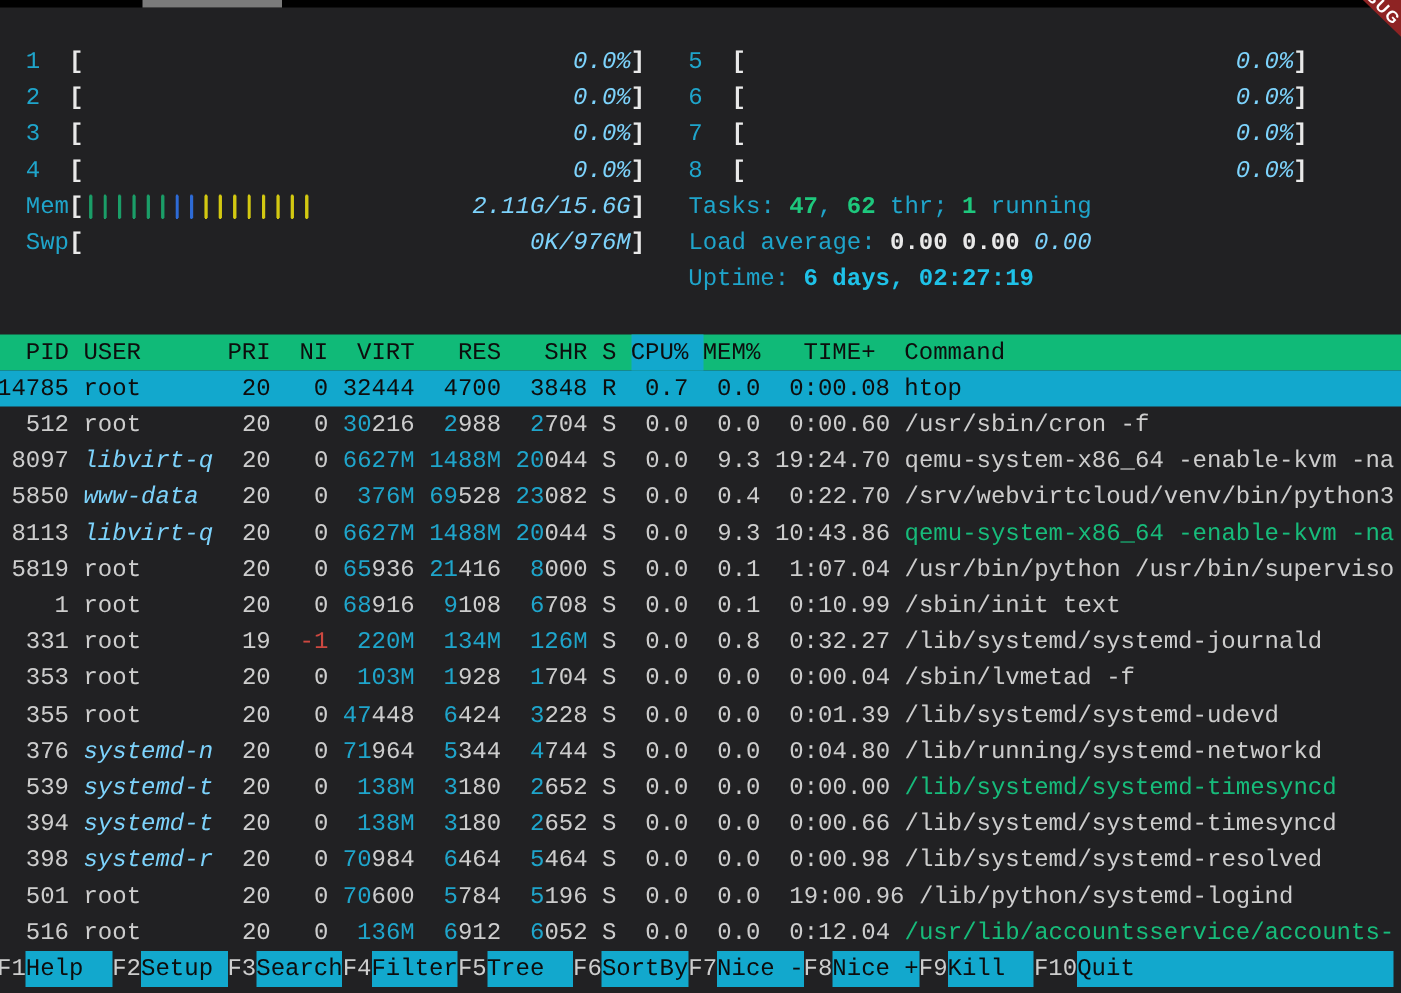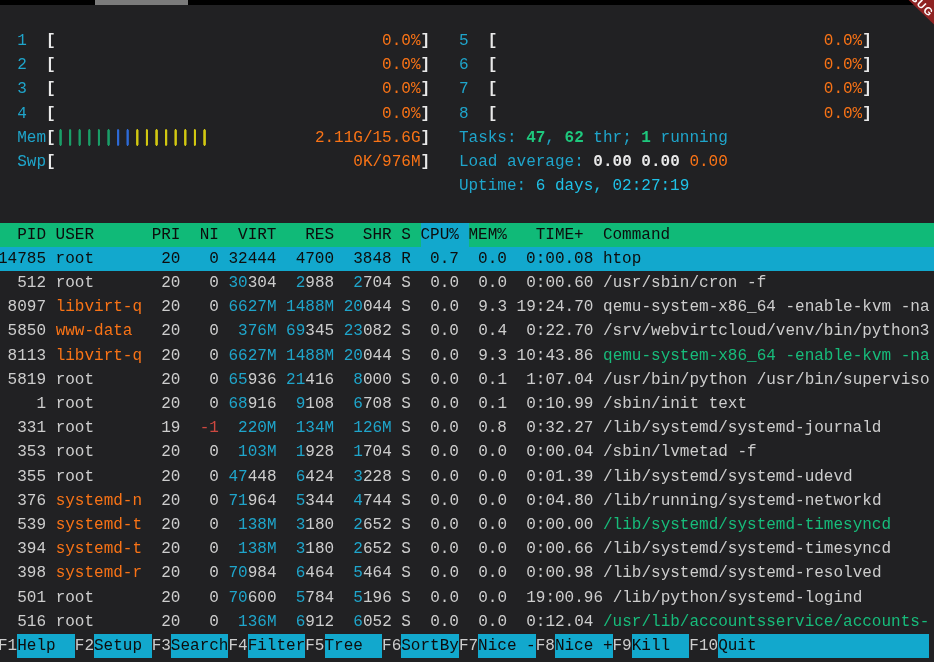--- a/index.html
+++ b/index.html
@@ -1,24 +1,24 @@
 <!DOCTYPE html>
 <html><head><meta charset="utf-8"><style>
   html,body{margin:0;padding:0;background:#212123;}
   #page{position:relative;width:934px;height:662px;overflow:hidden;background:#212123;filter:blur(0.24px);}
   #top{position:absolute;top:0;left:0;width:934px;height:5.3px;background:#000;}
   #topgray{position:absolute;top:0;left:95.3px;width:92.6px;height:5.3px;background:#7b7b7b;}
   .tr{position:absolute;left:-2.0px;margin:0;font:16px/24.2px "Liberation Mono",monospace;color:#cdcdcd;white-space:pre;z-index:2;}
   .band{position:absolute;height:24.2px;z-index:1;}
   i{font-style:normal;}
   .c{color:#1fa5cb;}
-  .bc{color:#1fc2e8;font-weight:normal;}
+  .bc{color:#1fc2e8;font-weight:bold;}
   .g{color:#1ec87d;font-weight:bold;}
   .gc{color:#17bc7b;}
-  .sh{color:#f97316;}
+  .sh{color:#7dd3fc;font-style:italic;}
   .w{color:#cdcdcd;}
   .wb{color:#e9e9e9;font-weight:bold;}
   .r{color:#cd4840;}
   .k{color:#0d0d0d;}
   .bg{color:#1b9e68;}
   .bb{color:#2e6bd6;}
   .by{color:#d3c912;}
   .bg,.bb,.by{text-shadow:0.5px 0 0 currentColor,-0.3px 0 0 currentColor,0 0.8px 0 currentColor,0 -0.8px 0 currentColor;}
   #ribbon{position:absolute;left:874px;top:0;width:60px;height:60px;z-index:5;}
 </style></head><body>
@@ -40,23 +40,23 @@
 <div class="band" style="top:633.9px;left:718.2px;width:211.3px;background:#12a8cd"></div>
 <pre class="tr" style="top:28.9px"><i class="c">  1</i>  <i class="wb">[</i>                                  <i class="sh">0.0%</i><i class="wb">]</i>   <i class="c">5</i>  <i class="wb">[</i>                                  <i class="sh">0.0%</i><i class="wb">]</i></pre>
 <pre class="tr" style="top:53.1px"><i class="c">  2</i>  <i class="wb">[</i>                                  <i class="sh">0.0%</i><i class="wb">]</i>   <i class="c">6</i>  <i class="wb">[</i>                                  <i class="sh">0.0%</i><i class="wb">]</i></pre>
 <pre class="tr" style="top:77.3px"><i class="c">  3</i>  <i class="wb">[</i>                                  <i class="sh">0.0%</i><i class="wb">]</i>   <i class="c">7</i>  <i class="wb">[</i>                                  <i class="sh">0.0%</i><i class="wb">]</i></pre>
 <pre class="tr" style="top:101.5px"><i class="c">  4</i>  <i class="wb">[</i>                                  <i class="sh">0.0%</i><i class="wb">]</i>   <i class="c">8</i>  <i class="wb">[</i>                                  <i class="sh">0.0%</i><i class="wb">]</i></pre>
 <pre class="tr" style="top:125.7px">  <i class="c">Mem</i><i class="wb">[</i><i class="bg">||||||</i><i class="bb">||</i><i class="by">||||||||</i>           <i class="sh">2.11G/15.6G</i><i class="wb">]</i>   <i class="c">Tasks: </i><i class="g">47</i><i class="c">, </i><i class="g">62</i><i class="c"> thr; </i><i class="g">1</i><i class="c"> running</i></pre>
 <pre class="tr" style="top:149.9px">  <i class="c">Swp</i><i class="wb">[</i>                               <i class="sh">0K/976M</i><i class="wb">]</i>   <i class="c">Load average: </i><i class="wb">0.00 0.00</i> <i class="sh">0.00</i></pre>
 <pre class="tr" style="top:174.1px">                                                <i class="c">Uptime: </i><i class="bc">6 days, 02:27:19</i></pre>
 <pre class="tr" style="top:222.5px"><i class="k">  PID USER      PRI  NI  VIRT   RES   SHR S CPU% MEM%   TIME+  Command</i></pre>
 <pre class="tr" style="top:246.7px"><i class="k">14785 root       20   0 32444  4700  3848 R  0.7  0.0  0:00.08 htop</i></pre>
-<pre class="tr" style="top:270.9px"><i class="w">  512</i> <i class="w">root     </i><i class="w">  20</i>   <i class="w">0</i> <i class="c">30</i><i class="w">304</i>  <i class="c">2</i><i class="w">988</i>  <i class="c">2</i><i class="w">704</i> <i class="w">S</i><i class="w">  0.0</i><i class="w">  0.0</i><i class="w">  0:00.60</i> <i class="w">/usr/sbin/cron -f</i></pre>
+<pre class="tr" style="top:270.9px"><i class="w">  512</i> <i class="w">root     </i><i class="w">  20</i>   <i class="w">0</i> <i class="c">30</i><i class="w">216</i>  <i class="c">2</i><i class="w">988</i>  <i class="c">2</i><i class="w">704</i> <i class="w">S</i><i class="w">  0.0</i><i class="w">  0.0</i><i class="w">  0:00.60</i> <i class="w">/usr/sbin/cron -f</i></pre>
 <pre class="tr" style="top:295.1px"><i class="w"> 8097</i> <i class="sh">libvirt-q</i><i class="w">  20</i>   <i class="w">0</i> <i class="c">6627M</i> <i class="c">1488M</i> <i class="c">20</i><i class="w">044</i> <i class="w">S</i><i class="w">  0.0</i><i class="w">  9.3</i><i class="w"> 19:24.70</i> <i class="w">qemu-system-x86_64 -enable-kvm -na</i></pre>
-<pre class="tr" style="top:319.3px"><i class="w"> 5850</i> <i class="sh">www-data </i><i class="w">  20</i>   <i class="w">0</i>  <i class="c">376M</i> <i class="c">69</i><i class="w">345</i> <i class="c">23</i><i class="w">082</i> <i class="w">S</i><i class="w">  0.0</i><i class="w">  0.4</i><i class="w">  0:22.70</i> <i class="w">/srv/webvirtcloud/venv/bin/python3</i></pre>
+<pre class="tr" style="top:319.3px"><i class="w"> 5850</i> <i class="sh">www-data </i><i class="w">  20</i>   <i class="w">0</i>  <i class="c">376M</i> <i class="c">69</i><i class="w">528</i> <i class="c">23</i><i class="w">082</i> <i class="w">S</i><i class="w">  0.0</i><i class="w">  0.4</i><i class="w">  0:22.70</i> <i class="w">/srv/webvirtcloud/venv/bin/python3</i></pre>
 <pre class="tr" style="top:343.5px"><i class="w"> 8113</i> <i class="sh">libvirt-q</i><i class="w">  20</i>   <i class="w">0</i> <i class="c">6627M</i> <i class="c">1488M</i> <i class="c">20</i><i class="w">044</i> <i class="w">S</i><i class="w">  0.0</i><i class="w">  9.3</i><i class="w"> 10:43.86</i> <i class="gc">qemu-system-x86_64 -enable-kvm -na</i></pre>
 <pre class="tr" style="top:367.7px"><i class="w"> 5819</i> <i class="w">root     </i><i class="w">  20</i>   <i class="w">0</i> <i class="c">65</i><i class="w">936</i> <i class="c">21</i><i class="w">416</i>  <i class="c">8</i><i class="w">000</i> <i class="w">S</i><i class="w">  0.0</i><i class="w">  0.1</i><i class="w">  1:07.04</i> <i class="w">/usr/bin/python /usr/bin/superviso</i></pre>
 <pre class="tr" style="top:391.9px"><i class="w">    1</i> <i class="w">root     </i><i class="w">  20</i>   <i class="w">0</i> <i class="c">68</i><i class="w">916</i>  <i class="c">9</i><i class="w">108</i>  <i class="c">6</i><i class="w">708</i> <i class="w">S</i><i class="w">  0.0</i><i class="w">  0.1</i><i class="w">  0:10.99</i> <i class="w">/sbin/init text</i></pre>
 <pre class="tr" style="top:416.1px"><i class="w">  331</i> <i class="w">root     </i><i class="w">  19</i>  <i class="r">-1</i>  <i class="c">220M</i>  <i class="c">134M</i>  <i class="c">126M</i> <i class="w">S</i><i class="w">  0.0</i><i class="w">  0.8</i><i class="w">  0:32.27</i> <i class="w">/lib/systemd/systemd-journald</i></pre>
 <pre class="tr" style="top:440.3px"><i class="w">  353</i> <i class="w">root     </i><i class="w">  20</i>   <i class="w">0</i>  <i class="c">103M</i>  <i class="c">1</i><i class="w">928</i>  <i class="c">1</i><i class="w">704</i> <i class="w">S</i><i class="w">  0.0</i><i class="w">  0.0</i><i class="w">  0:00.04</i> <i class="w">/sbin/lvmetad -f</i></pre>
 <pre class="tr" style="top:464.5px"><i class="w">  355</i> <i class="w">root     </i><i class="w">  20</i>   <i class="w">0</i> <i class="c">47</i><i class="w">448</i>  <i class="c">6</i><i class="w">424</i>  <i class="c">3</i><i class="w">228</i> <i class="w">S</i><i class="w">  0.0</i><i class="w">  0.0</i><i class="w">  0:01.39</i> <i class="w">/lib/systemd/systemd-udevd</i></pre>
 <pre class="tr" style="top:488.7px"><i class="w">  376</i> <i class="sh">systemd-n</i><i class="w">  20</i>   <i class="w">0</i> <i class="c">71</i><i class="w">964</i>  <i class="c">5</i><i class="w">344</i>  <i class="c">4</i><i class="w">744</i> <i class="w">S</i><i class="w">  0.0</i><i class="w">  0.0</i><i class="w">  0:04.80</i> <i class="w">/lib/running/systemd-networkd</i></pre>
 <pre class="tr" style="top:512.9px"><i class="w">  539</i> <i class="sh">systemd-t</i><i class="w">  20</i>   <i class="w">0</i>  <i class="c">138M</i>  <i class="c">3</i><i class="w">180</i>  <i class="c">2</i><i class="w">652</i> <i class="w">S</i><i class="w">  0.0</i><i class="w">  0.0</i><i class="w">  0:00.00</i> <i class="gc">/lib/systemd/systemd-timesyncd</i></pre>
 <pre class="tr" style="top:537.1px"><i class="w">  394</i> <i class="sh">systemd-t</i><i class="w">  20</i>   <i class="w">0</i>  <i class="c">138M</i>  <i class="c">3</i><i class="w">180</i>  <i class="c">2</i><i class="w">652</i> <i class="w">S</i><i class="w">  0.0</i><i class="w">  0.0</i><i class="w">  0:00.66</i> <i class="w">/lib/systemd/systemd-timesyncd</i></pre>
 <pre class="tr" style="top:561.3px"><i class="w">  398</i> <i class="sh">systemd-r</i><i class="w">  20</i>   <i class="w">0</i> <i class="c">70</i><i class="w">984</i>  <i class="c">6</i><i class="w">464</i>  <i class="c">5</i><i class="w">464</i> <i class="w">S</i><i class="w">  0.0</i><i class="w">  0.0</i><i class="w">  0:00.98</i> <i class="w">/lib/systemd/systemd-resolved</i></pre>

